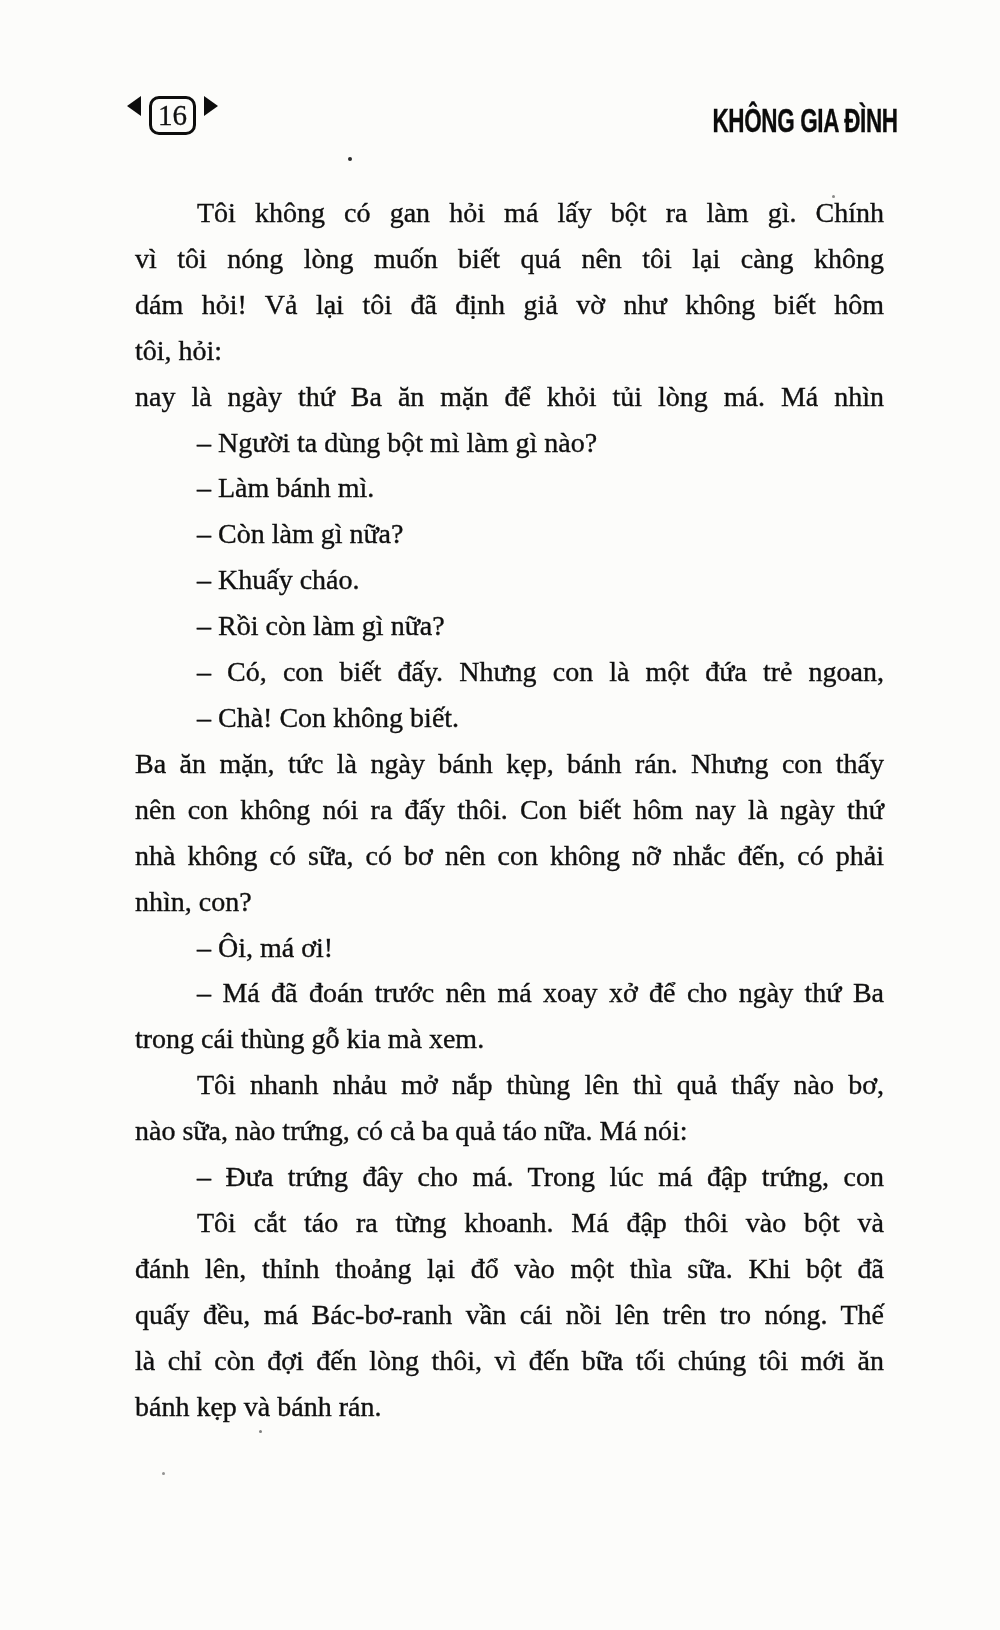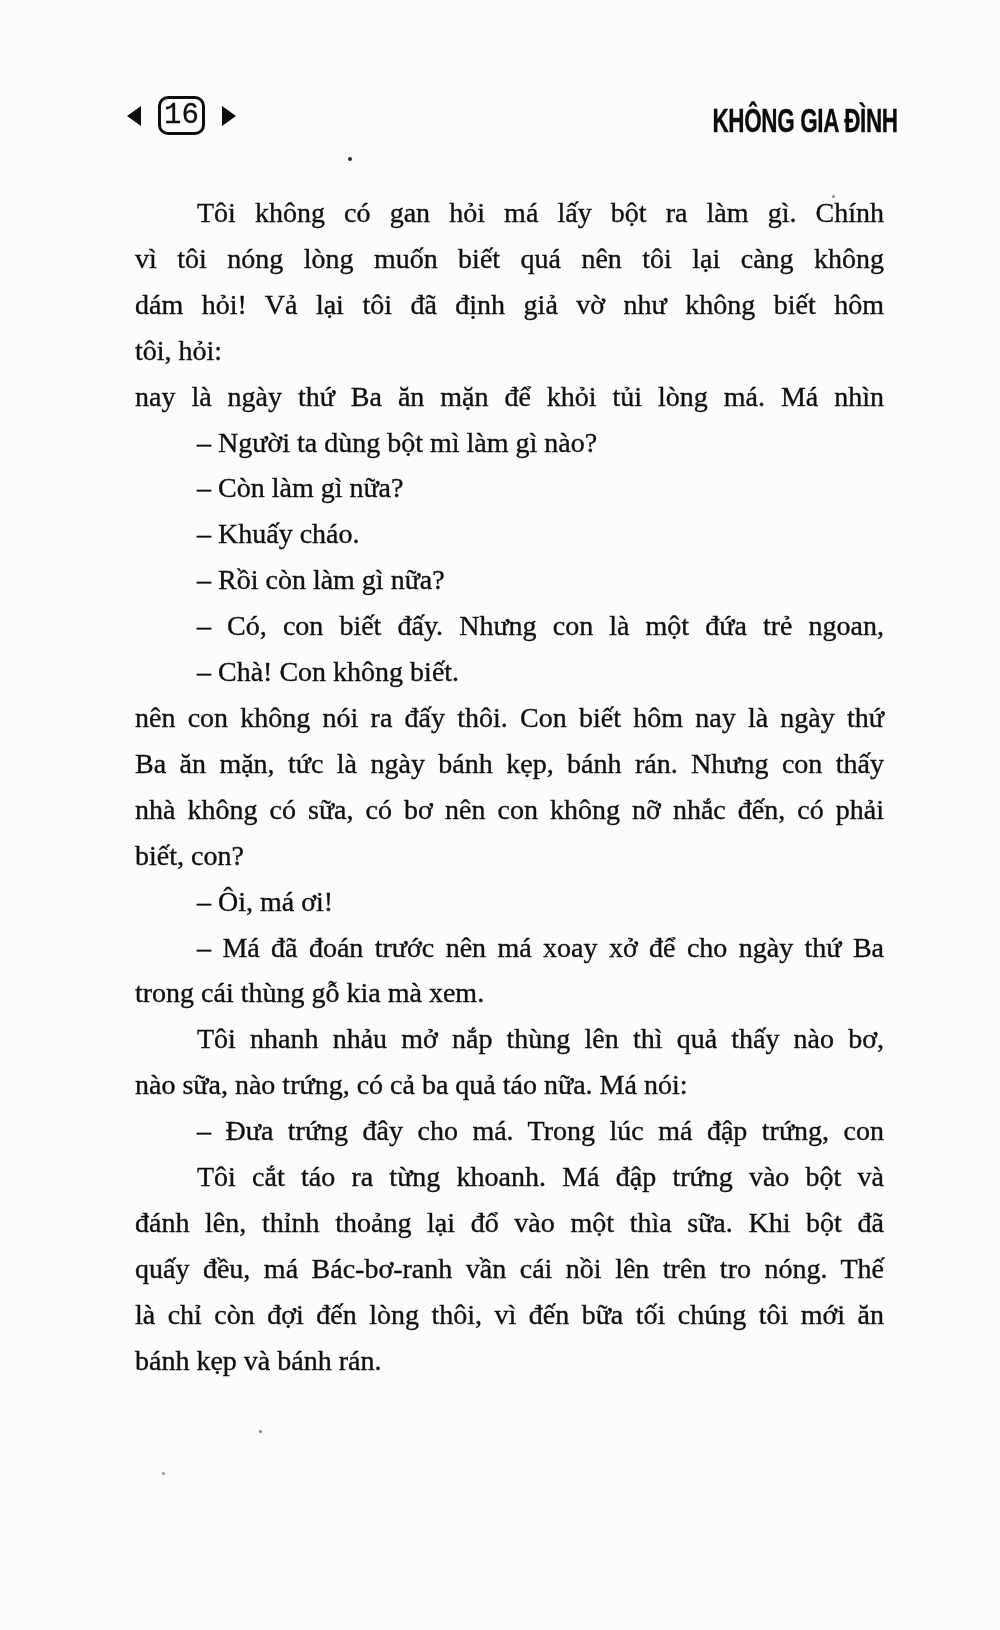--- a/index.html
+++ b/index.html
@@ -9,21 +9,21 @@
     position: relative;
     font-family: "Liberation Serif", "DejaVu Serif", serif;
     color: #101010;
     overflow: hidden;
   }
   .page { position: absolute; inset: 0; }
 
   
   .pagenav {
     position: absolute; left: 127px; top: 96px;
-    display: flex; align-items: center; gap: 17px; font-family: Liberation Mono, monospace;
+    display: flex; align-items: flex-start; gap: 8px;
   }
   .tri { width: 0; height: 0; }
   .tri-left  { border-top: 10px solid transparent; border-bottom: 10px solid transparent; border-right: 14px solid #0d0d0d; }
   .tri-right { border-top: 10px solid transparent; border-bottom: 10px solid transparent; border-left: 14px solid #0d0d0d; }
   .num-box {
     box-sizing: border-box;
     width: 47px; height: 39px;
     border: 3px solid #0d0d0d;
     border-radius: 10px;
     display: flex; align-items: center; justify-content: center;
@@ -72,36 +72,37 @@
 
   <div class="book-title">KHÔNG GIA ĐÌNH</div>
 
   <div class="body-text">
       <div class="line just ind">Tôi không có gan hỏi má lấy bột ra làm gì. Chính</div>
       <div class="line just">vì tôi nóng lòng muốn biết quá nên tôi lại càng không</div>
       <div class="line just">dám hỏi! Vả lại tôi đã định giả vờ như không biết hôm</div>
       <div class="line">tôi, hỏi:</div>
       <div class="line just">nay là ngày thứ Ba ăn mặn để khỏi tủi lòng má. Má nhìn</div>
       <div class="line ind">– Người ta dùng bột mì làm gì nào?</div>
+      <div class="line ind">– Làm bánh mì.</div>
       <div class="line ind">– Còn làm gì nữa?</div>
       <div class="line ind">– Khuấy cháo.</div>
       <div class="line ind">– Rồi còn làm gì nữa?</div>
       <div class="line just ind">– Có, con biết đấy. Nhưng con là một đứa trẻ ngoan,</div>
       <div class="line ind">– Chà! Con không biết.</div>
+      <div class="line just">Ba ăn mặn, tức là ngày bánh kẹp, bánh rán. Nhưng con thấy</div>
       <div class="line just">nên con không nói ra đấy thôi. Con biết hôm nay là ngày thứ</div>
-      <div class="line just">Ba ăn mặn, tức là ngày bánh kẹp, bánh rán. Nhưng con thấy</div>
       <div class="line just">nhà không có sữa, có bơ nên con không nỡ nhắc đến, có phải</div>
-      <div class="line">biết, con?</div>
+      <div class="line">nhìn, con?</div>
       <div class="line ind">– Ôi, má ơi!</div>
       <div class="line just ind">– Má đã đoán trước nên má xoay xở để cho ngày thứ Ba</div>
       <div class="line">trong cái thùng gỗ kia mà xem.</div>
       <div class="line just ind">Tôi nhanh nhảu mở nắp thùng lên thì quả thấy nào bơ,</div>
       <div class="line">nào sữa, nào trứng, có cả ba quả táo nữa. Má nói:</div>
       <div class="line just ind">– Đưa trứng đây cho má. Trong lúc má đập trứng, con</div>
-      <div class="line just ind">Tôi cắt táo ra từng khoanh. Má đập trứng vào bột và</div>
+      <div class="line just ind">Tôi cắt táo ra từng khoanh. Má đập thôi vào bột và</div>
       <div class="line just">đánh lên, thỉnh thoảng lại đổ vào một thìa sữa. Khi bột đã</div>
       <div class="line just">quấy đều, má Bác-bơ-ranh vần cái nồi lên trên tro nóng. Thế</div>
       <div class="line just">là chỉ còn đợi đến lòng thôi, vì đến bữa tối chúng tôi mới ăn</div>
       <div class="line">bánh kẹp và bánh rán.</div>
     </div>
 
   <span class="speck s1"></span>
   <span class="speck s2"></span>
   <span class="speck s3"></span>
   <span class="speck s4"></span>

